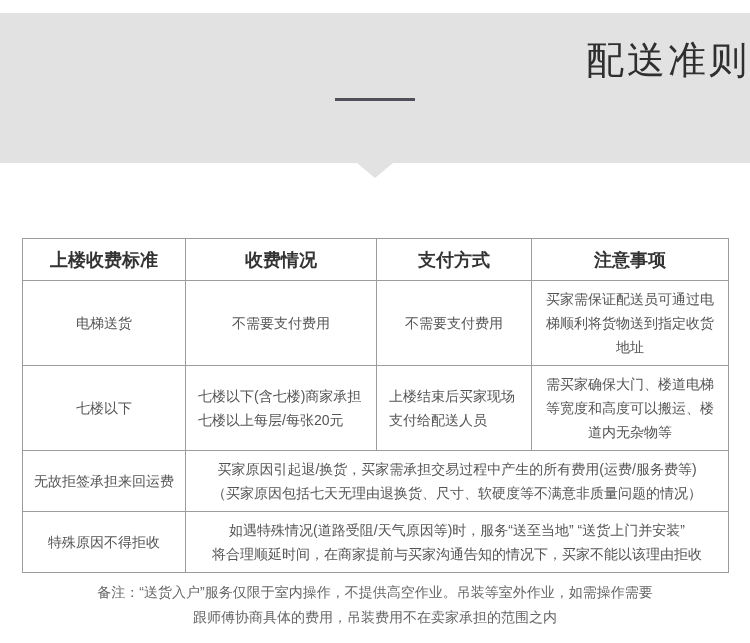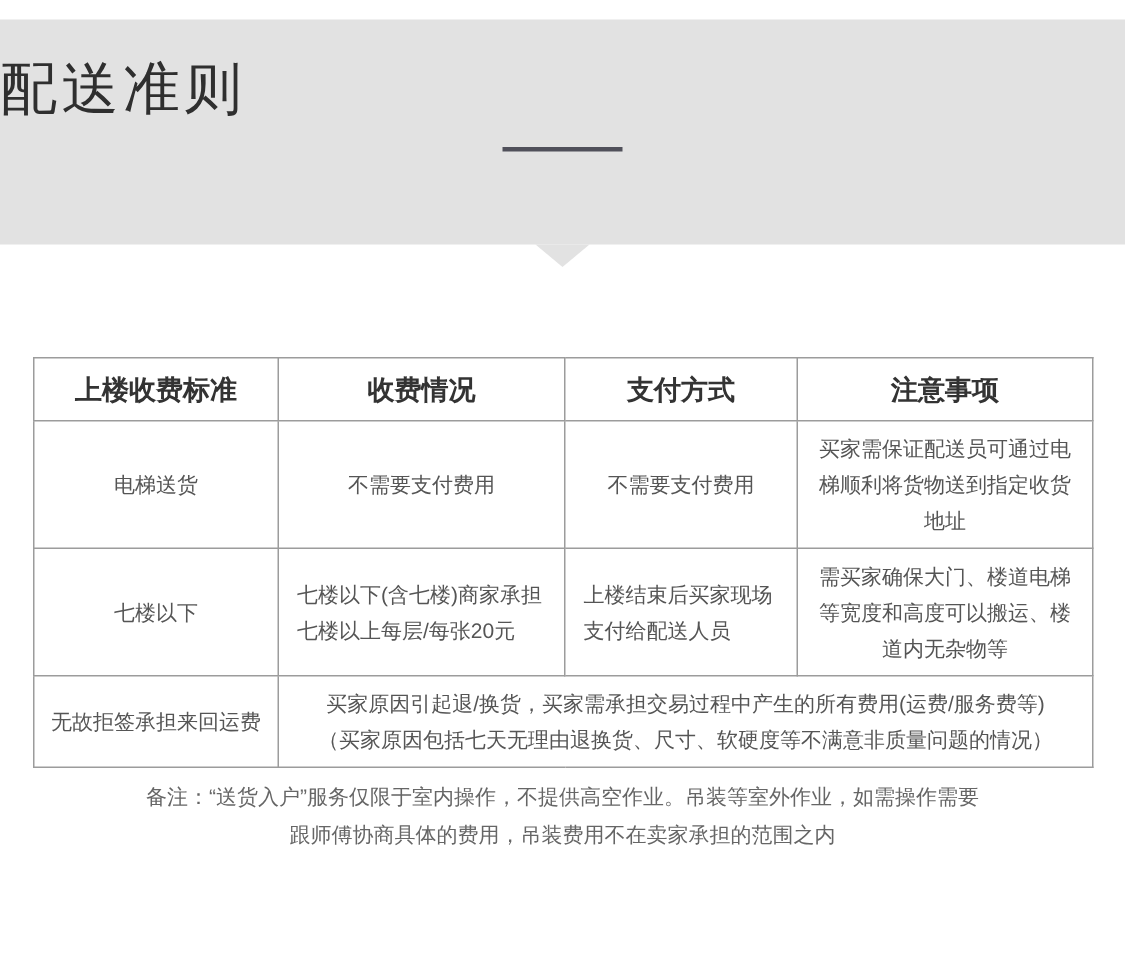--- a/index.html
+++ b/index.html
@@ -10,21 +10,21 @@
     margin: 0 auto;
     font-family: "Liberation Sans", sans-serif;
     overflow: hidden;
   }
   
   .hero {
     position: relative;
     margin-top: 13px;
     height: 150px;
     background: #e2e2e2;
-    text-align: left;
+    text-align: right;
   }
   .hero-title {
     padding-top: 26px;
     font-size: 38px;
     line-height: 42px;
     font-weight: 500;
     letter-spacing: 3px;
     color: #2f2f2f;
   }
   .hero-sub {
@@ -123,18 +123,23 @@
 七楼以上每层/每张20元</td>
         <td class="left">上楼结束后买家现场
 支付给配送人员</td>
         <td>需买家确保大门、楼道电梯等宽度和高度可以搬运、楼道内无杂物等</td>
       </tr>
       <tr class="r-mid">
         <td>无故拒签承担来回运费</td>
         <td colspan="3">买家原因引起退/换货，买家需承担交易过程中产生的所有费用(运费/服务费等)
 （买家原因包括七天无理由退换货、尺寸、软硬度等不满意非质量问题的情况）</td>
       </tr>
+      <tr class="r-mid">
+        <td>特殊原因不得拒收</td>
+        <td colspan="3">如遇特殊情况(道路受阻/天气原因等)时，服务“送至当地” “送货上门并安装”
+将合理顺延时间，在商家提前与买家沟通告知的情况下，买家不能以该理由拒收</td>
+      </tr>
     </tbody>
   </table>
 </div>
 
 <div class="footnote">备注：“送货入户”服务仅限于室内操作，不提供高空作业。吊装等室外作业，如需操作需要
 跟师傅协商具体的费用，吊装费用不在卖家承担的范围之内</div>
 
 </body></html>

